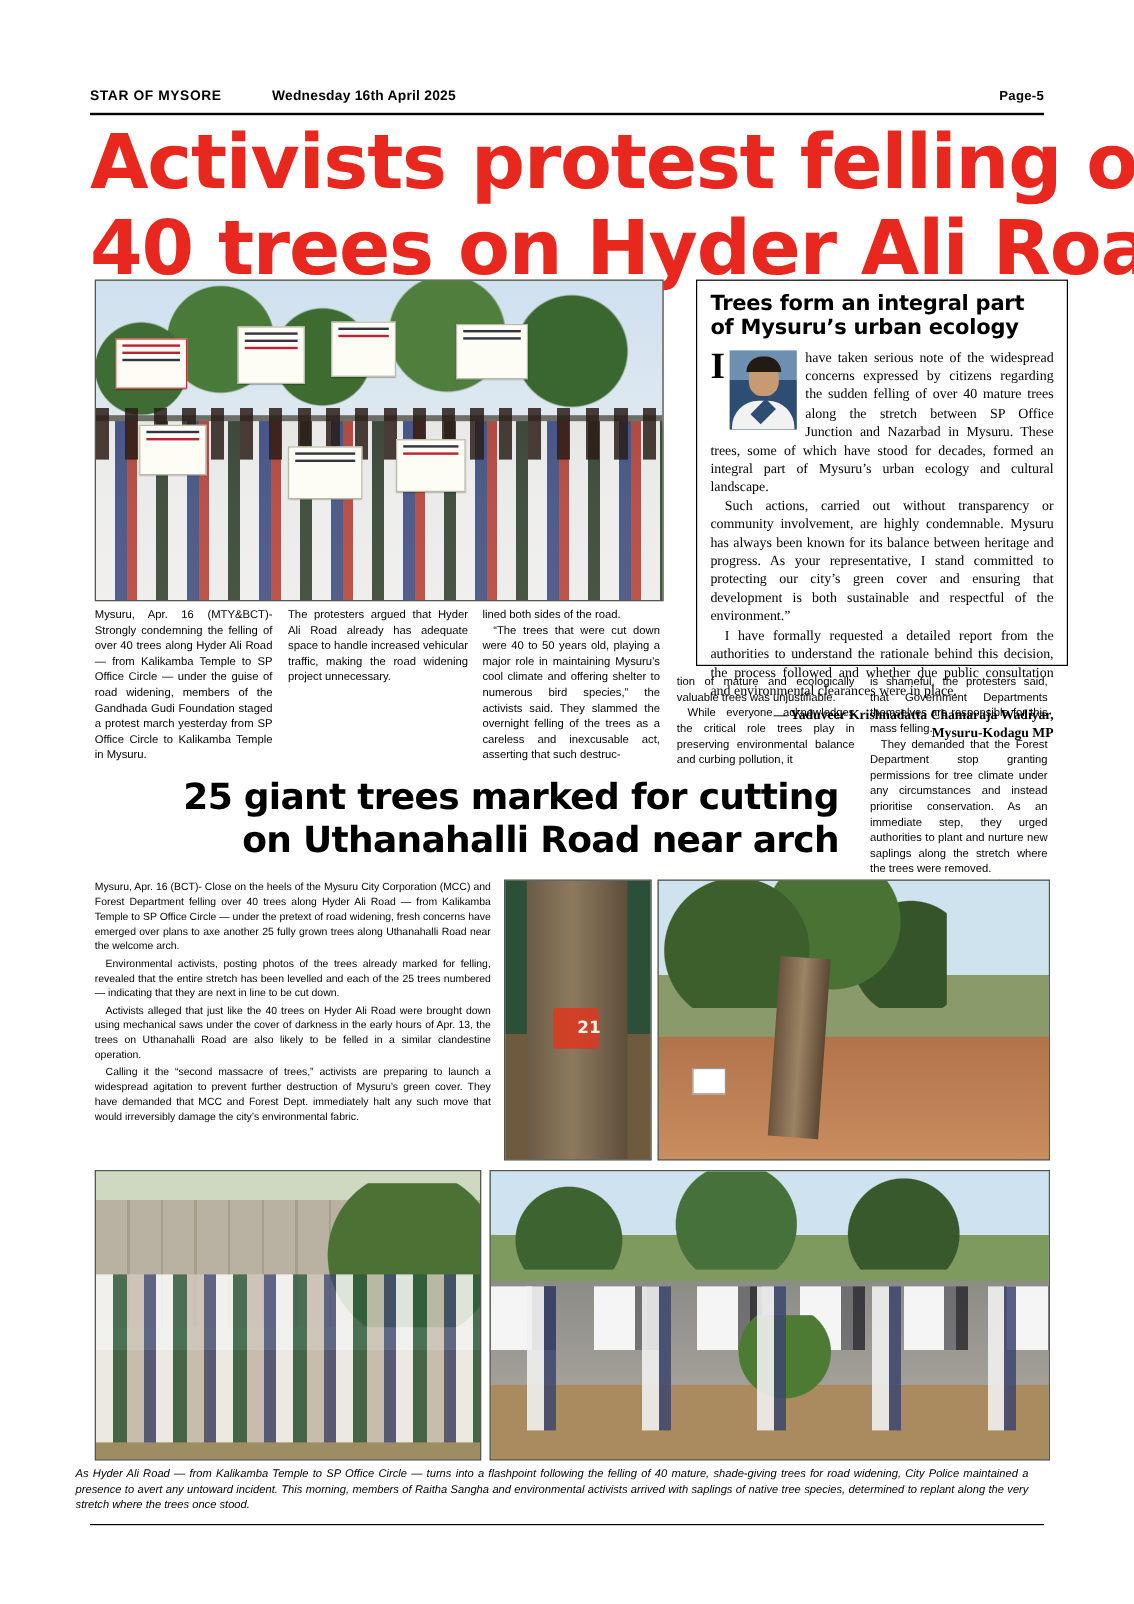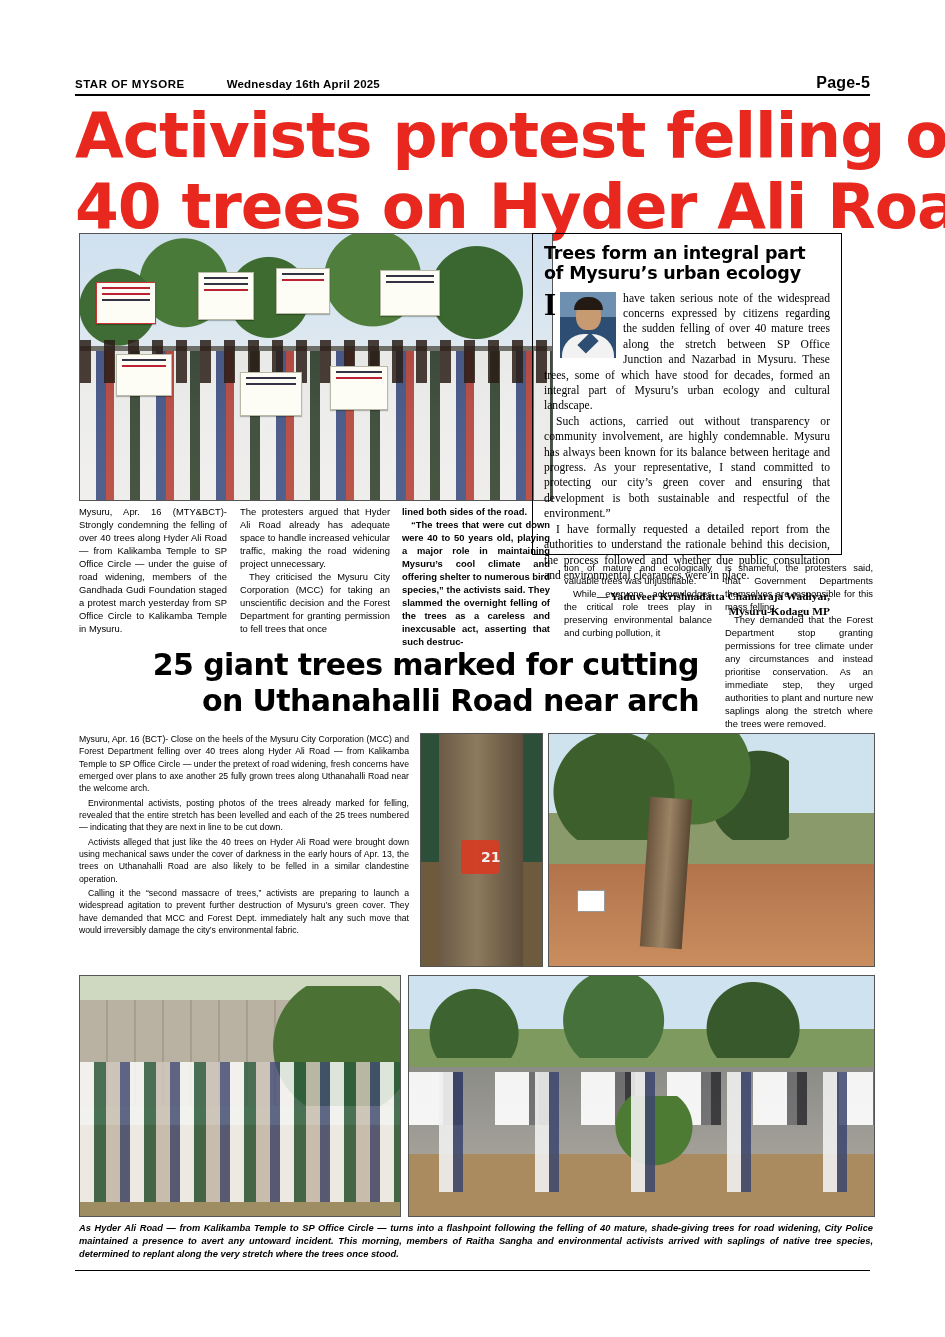--- a/index.html
+++ b/index.html
@@ -32,21 +32,21 @@
     display: flex;
     justify-content: space-between;
     align-items: baseline;
     font-size: 11.5px;
     font-weight: bold;
     letter-spacing: 0.2px;
   }
   .masthead .paper-name { letter-spacing: 0.5px; }
   .masthead .issue-date { margin-left: 42px; }
   .masthead .left-group { display: flex; }
-  .masthead .page-no { font-size: 16px; }
+  .masthead .page-no { font-size: 11px; }
   .rule-top {
     position: absolute;
     left: 75px;
     top: 94px;
     width: 795px;
     height: 1.5px;
     background: #000;
   }
 
   
@@ -118,21 +118,21 @@
   }
   #top-photo .placard.red { border-color:#c33; }
   #top-photo .placard i {
     display:block; height:2px; background:#b23; margin:4px 5px;
   }
   #top-photo .placard i.dark { background:#334; }
 
   
   #sidebar-box {
     position: absolute;
-    left: 532px;
+    left: 580px;
     top: 233px;
     width: 310px;
     height: 322px;
     border: 1.5px solid #000;
     box-sizing: border-box;
     padding: 9px 11px 8px 11px;
   }
   #sidebar-box h2 {
     margin: 0 0 7px 0;
     font-size: 17.5px;
@@ -196,21 +196,21 @@
     position: absolute;
     font-size: 9.4px;
     line-height: 1.38;
     text-align: justify;
   }
   .col p { margin: 0; text-indent: 9px; }
   .col p.first { text-indent: 0; }
 
   #col1 { left: 79px; top: 506px; width: 148px; }
   #col2 { left: 240px; top: 506px; width: 150px; }
-  #col3 { left: 402px; top: 506px; width: 148px; font-weight: bold; }
+  #col3 { left: 402px; top: 506px; width: 148px; }
   #col4 { left: 564px; top: 562px; width: 148px; }
   #col5 { left: 725px; top: 562px; width: 148px; }
 
   
   .sub-headline {
     position: absolute;
     left: 79px;
     top: 647px;
     width: 620px;
     text-align: right;
@@ -348,26 +348,26 @@
       transparent 54px 96px);
   }
   #photo-bottom-right .sapling{
     position:absolute; left:44%; bottom:4%; width:80px; height:110px;
     background: radial-gradient(circle at 50% 28%, #4d7b34 0 38px, transparent 39px);
   }
 
   
   #caption {
     position: absolute;
-    left: 79px;
+    left: 63px;
     top: 1222px;
     width: 794px;
     font-size: 9.3px;
     line-height: 1.38;
-    font-weight: bold;
+    font-weight: normal;
     font-style: italic;
     text-align: justify;
   }
   .rule-bottom {
     position: absolute;
     left: 75px;
     top: 1270px;
     width: 795px;
     height: 1px;
     background: #000;
@@ -450,21 +450,20 @@
         <div>Mysuru-Kodagu MP</div>
       </div>
     </div>
   </div>
 
   <div class="col" id="col1">
     <p class="first">Mysuru, Apr. 16 (MTY&amp;BCT)- Strongly condemning the felling of over 40 trees along Hyder Ali Road — from Kalikamba Temple to SP Office Circle — under the guise of road widening, members of the Gandhada Gudi Foundation staged a protest march yesterday from SP Office Circle to Kalikamba Temple in Mysuru.</p>
   </div>
   <div class="col" id="col2">
     <p class="first">The protesters argued that Hyder Ali Road already has adequate space to handle increased vehicular traffic, making the road widening project unnecessary.</p>
-    <p>They criticised the Mysuru City Corporation (MCC) for taking an unscientific decision and the Forest Department for granting permission to fell trees that once</p>
   </div>
   <div class="col" id="col3">
     <p class="first">lined both sides of the road.</p>
     <p>“The trees that were cut down were 40 to 50 years old, playing a major role in maintaining Mysuru’s cool climate and offering shelter to numerous bird species,” the activists said. They slammed the overnight felling of the trees as a careless and inexcusable act, asserting that such destruc-</p>
   </div>
   <div class="col" id="col4">
     <p class="first">tion of mature and ecologically valuable trees was unjustifiable.</p>
     <p>While everyone acknowledges the critical role trees play in preserving environmental balance and curbing pollution, it</p>
   </div>
   <div class="col" id="col5">

